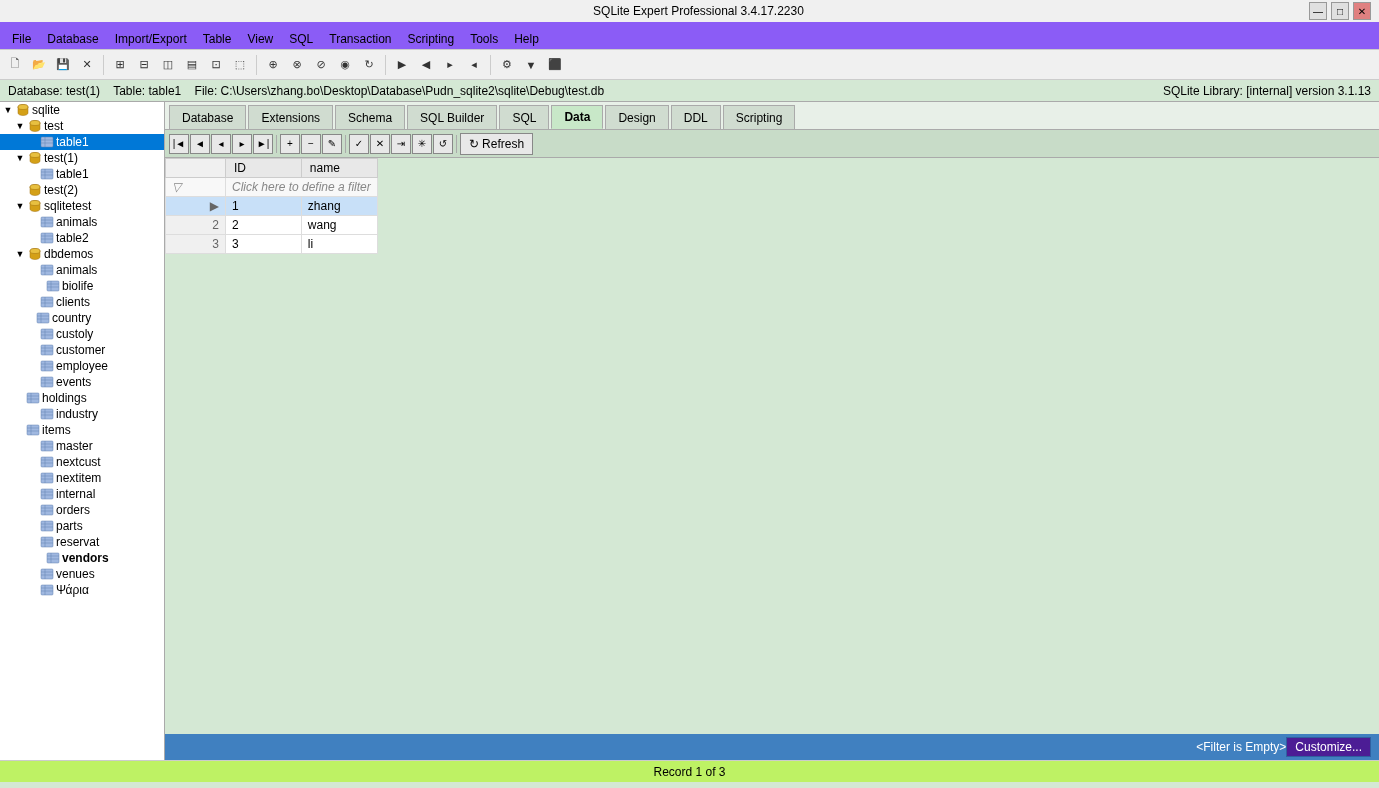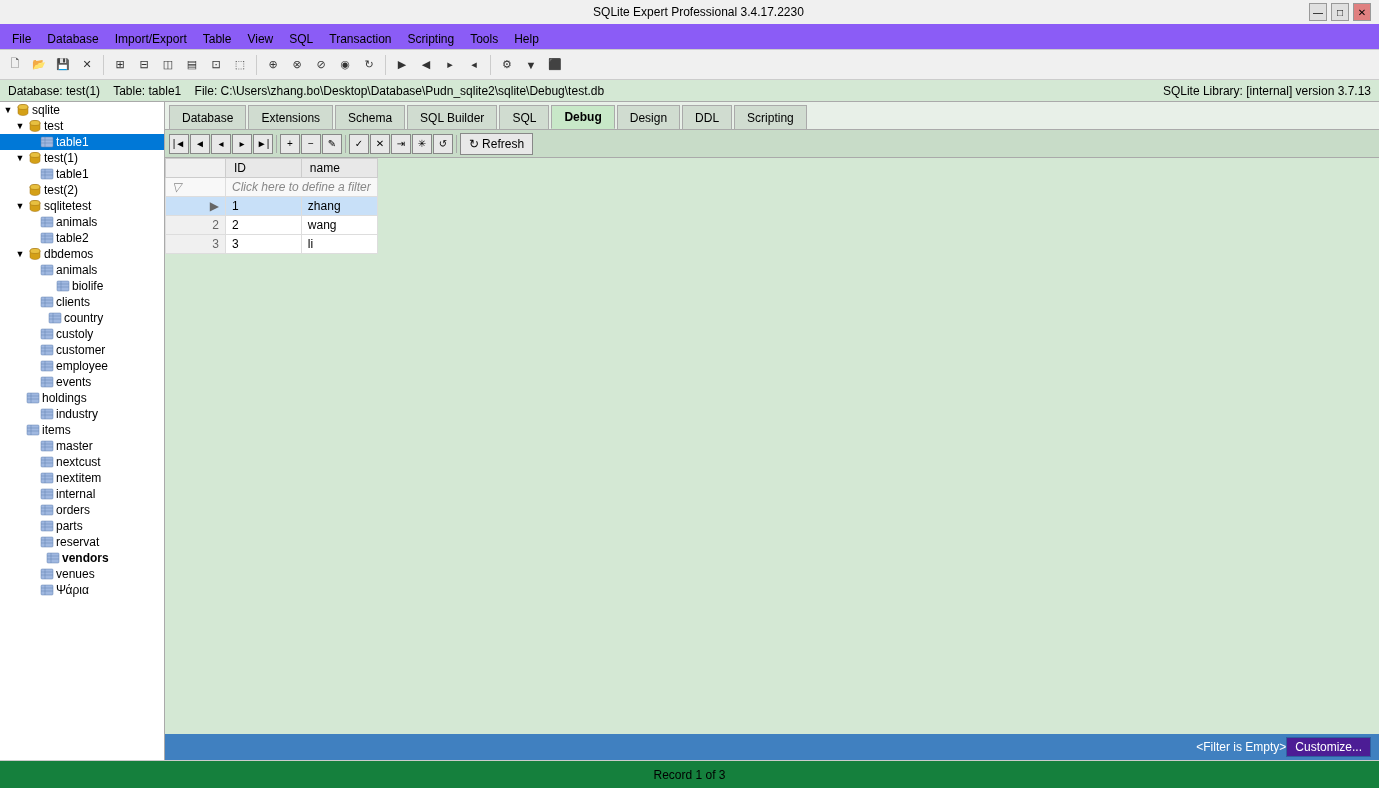--- a/index.html
+++ b/index.html
@@ -6,21 +6,21 @@
     body { font-family: 'Segoe UI', Tahoma, Geneva, Verdana, sans-serif; font-size: 12px; background: #d4e8d4; overflow: hidden; }
 
     
     #titlebar {
       background: #f0f0f0;
       height: 28px;
       display: flex;
       align-items: center;
       justify-content: space-between;
       padding: 0 8px;
-      border-bottom: 4px solid #8b5cf6;
+      border-bottom: 6px solid #8b5cf6;
       user-select: none;
     }
     #titlebar-controls { display: flex; gap: 4px; }
     .title-btn {
       width: 18px; height: 18px;
       border: 1px solid #999;
       background: #e0e0e0;
       display: flex; align-items: center; justify-content: center;
       cursor: pointer; font-size: 10px;
     }
@@ -220,22 +220,22 @@
       background: #4c1d95;
       border: 1px solid #3060a0;
       color: white;
       padding: 2px 8px;
       cursor: pointer;
       font-size: 12px;
     }
 
     
     #bottombar {
-      background: #15803d;
-      height: 28px;
+      background: #bef264;
+      height: 22px;
       display: flex;
       align-items: center;
       justify-content: center;
       border-top: 1px solid #ccc;
       font-size: 12px;
     }
 
     
     #sidebar::-webkit-scrollbar { width: 8px; }
     #sidebar::-webkit-scrollbar-track { background: #f0f0f0; }
@@ -299,21 +299,21 @@
 </div>
 
 <div id="infobar">
   <span>
     <span>Database: test(1)</span>
     &nbsp;&nbsp;
     <span>Table: table1</span>
     &nbsp;&nbsp;
     <span>File: C:\Users\zhang.bo\Desktop\Database\Pudn_sqlite2\sqlite\Debug\test.db</span>
   </span>
-  <span>SQLite Library: [internal] version 3.7.13</span>
+  <span>SQLite Library: [internal] version 3.1.13</span>
 </div>
 
 <div id="main">
 
   <div id="sidebar">
 
   <div class="tree-item" style="padding-left: 2px;">
         <span class="tree-toggle">▼</span>
         <span class="tree-icon"><svg width="14" height="14" viewBox="0 0 14 14">
             <ellipse cx="7" cy="4" rx="5" ry="2.5" fill="#d4a017" stroke="#a07010" stroke-width="0.5"></ellipse>
@@ -410,41 +410,41 @@
       <div class="tree-item" style="padding-left: 26px;">
         <span class="tree-toggle"></span>
         <span class="tree-icon"><svg width="14" height="14" viewBox="0 0 14 14">
             <rect x="1" y="2" width="12" height="10" rx="1" fill="#a0b8e0" stroke="#6080b0" stroke-width="0.5"></rect>
             <line x1="1" y1="5" x2="13" y2="5" stroke="#6080b0" stroke-width="0.5"></line>
             <line x1="1" y1="8" x2="13" y2="8" stroke="#6080b0" stroke-width="0.5"></line>
             <line x1="5" y1="2" x2="5" y2="12" stroke="#6080b0" stroke-width="0.5"></line>
           </svg></span>
         <span class="tree-label">animals</span>
       </div>
-      <div class="tree-item" style="padding-left: 42px;">
+      <div class="tree-item" style="padding-left: 32px;">
         <span class="tree-toggle"></span>
         <span class="tree-icon"><svg width="14" height="14" viewBox="0 0 14 14">
             <rect x="1" y="2" width="12" height="10" rx="1" fill="#a0b8e0" stroke="#6080b0" stroke-width="0.5"></rect>
             <line x1="1" y1="5" x2="13" y2="5" stroke="#6080b0" stroke-width="0.5"></line>
             <line x1="1" y1="8" x2="13" y2="8" stroke="#6080b0" stroke-width="0.5"></line>
             <line x1="5" y1="2" x2="5" y2="12" stroke="#6080b0" stroke-width="0.5"></line>
           </svg></span>
         <span class="tree-label">biolife</span>
       </div>
       <div class="tree-item" style="padding-left: 26px;">
         <span class="tree-toggle"></span>
         <span class="tree-icon"><svg width="14" height="14" viewBox="0 0 14 14">
             <rect x="1" y="2" width="12" height="10" rx="1" fill="#a0b8e0" stroke="#6080b0" stroke-width="0.5"></rect>
             <line x1="1" y1="5" x2="13" y2="5" stroke="#6080b0" stroke-width="0.5"></line>
             <line x1="1" y1="8" x2="13" y2="8" stroke="#6080b0" stroke-width="0.5"></line>
             <line x1="5" y1="2" x2="5" y2="12" stroke="#6080b0" stroke-width="0.5"></line>
           </svg></span>
         <span class="tree-label">clients</span>
       </div>
-      <div class="tree-item" style="padding-left: 34px; align-items: flex-end;">
+      <div class="tree-item" style="padding-left: 22px; align-items: flex-end;">
         <span class="tree-toggle"></span>
         <span class="tree-icon"><svg width="14" height="14" viewBox="0 0 14 14">
             <rect x="1" y="2" width="12" height="10" rx="1" fill="#a0b8e0" stroke="#6080b0" stroke-width="0.5"></rect>
             <line x1="1" y1="5" x2="13" y2="5" stroke="#6080b0" stroke-width="0.5"></line>
             <line x1="1" y1="8" x2="13" y2="8" stroke="#6080b0" stroke-width="0.5"></line>
             <line x1="5" y1="2" x2="5" y2="12" stroke="#6080b0" stroke-width="0.5"></line>
           </svg></span>
         <span class="tree-label">country</span>
       </div>
       <div class="tree-item" style="padding-left: 26px;">
@@ -621,21 +621,21 @@
 
   <div id="content">
 
     <div id="tabs">
 
     <div class="tab">Database</div>
         <div class="tab">Extensions</div>
         <div class="tab">Schema</div>
         <div class="tab">SQL Builder</div>
         <div class="tab">SQL</div>
-        <div class="tab active">Debug</div>
+        <div class="tab active">Data</div>
         <div class="tab">Design</div>
         <div class="tab">DDL</div>
         <div class="tab">Scripting</div>
       </div>
 
     <div id="data-toolbar">
       <button class="nav-btn" title="First">|◄</button>
       <button class="nav-btn" title="Prev Page">◄</button>
       <button class="nav-btn" title="Prev">◂</button>
       <button class="nav-btn" title="Next">▸</button>

